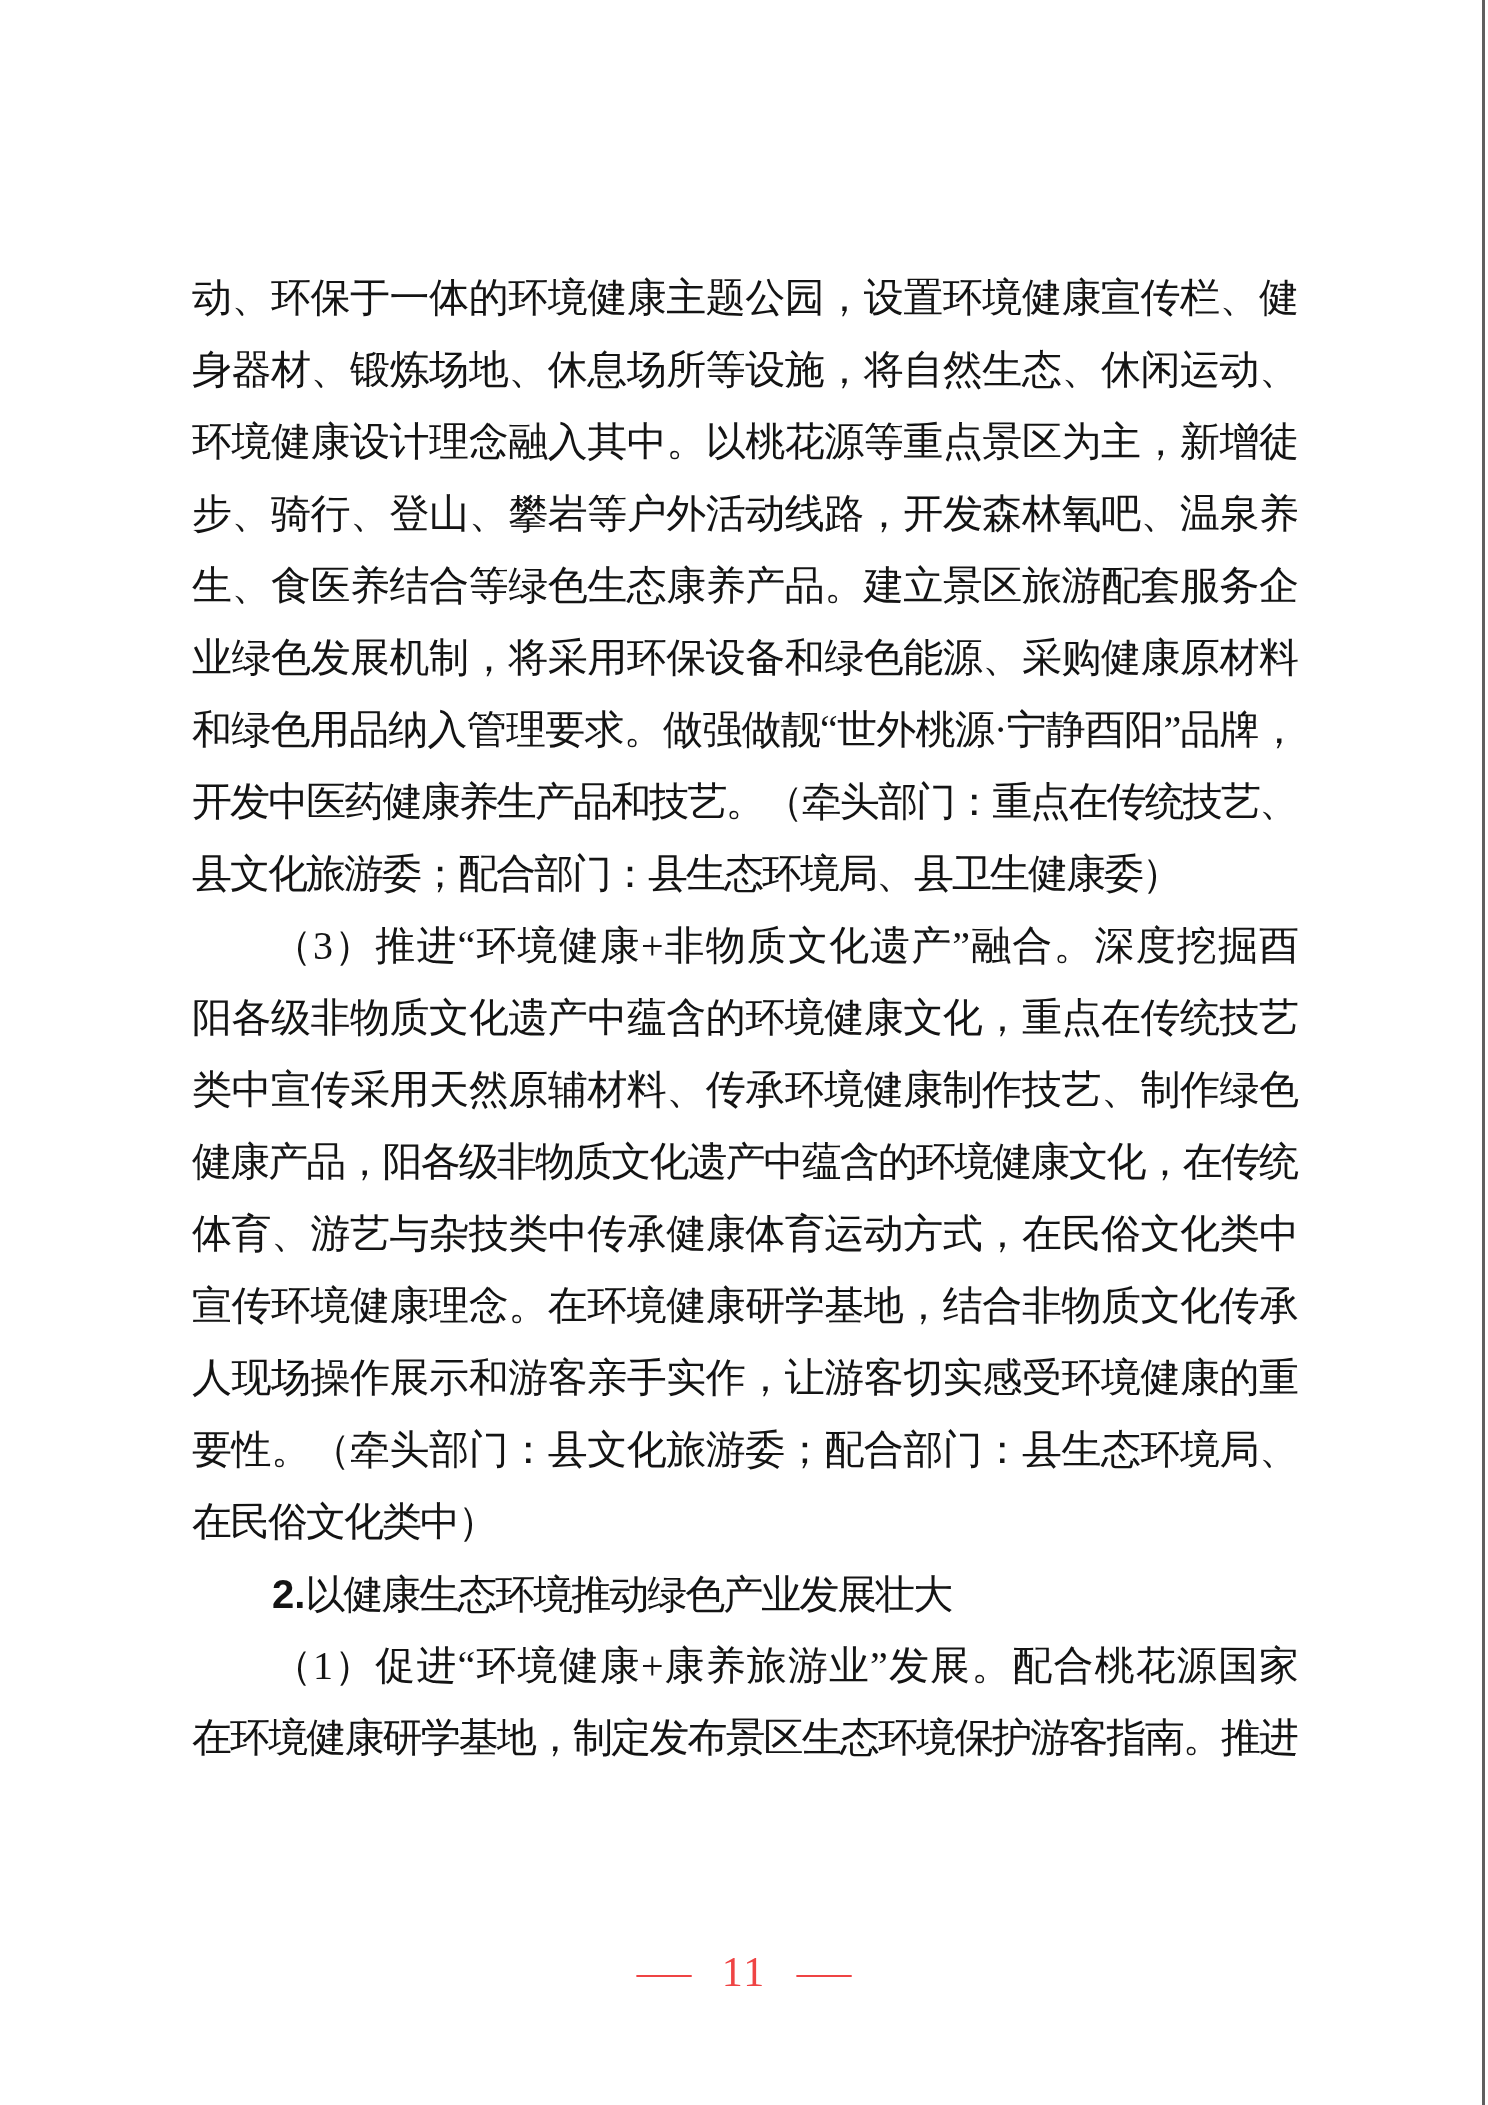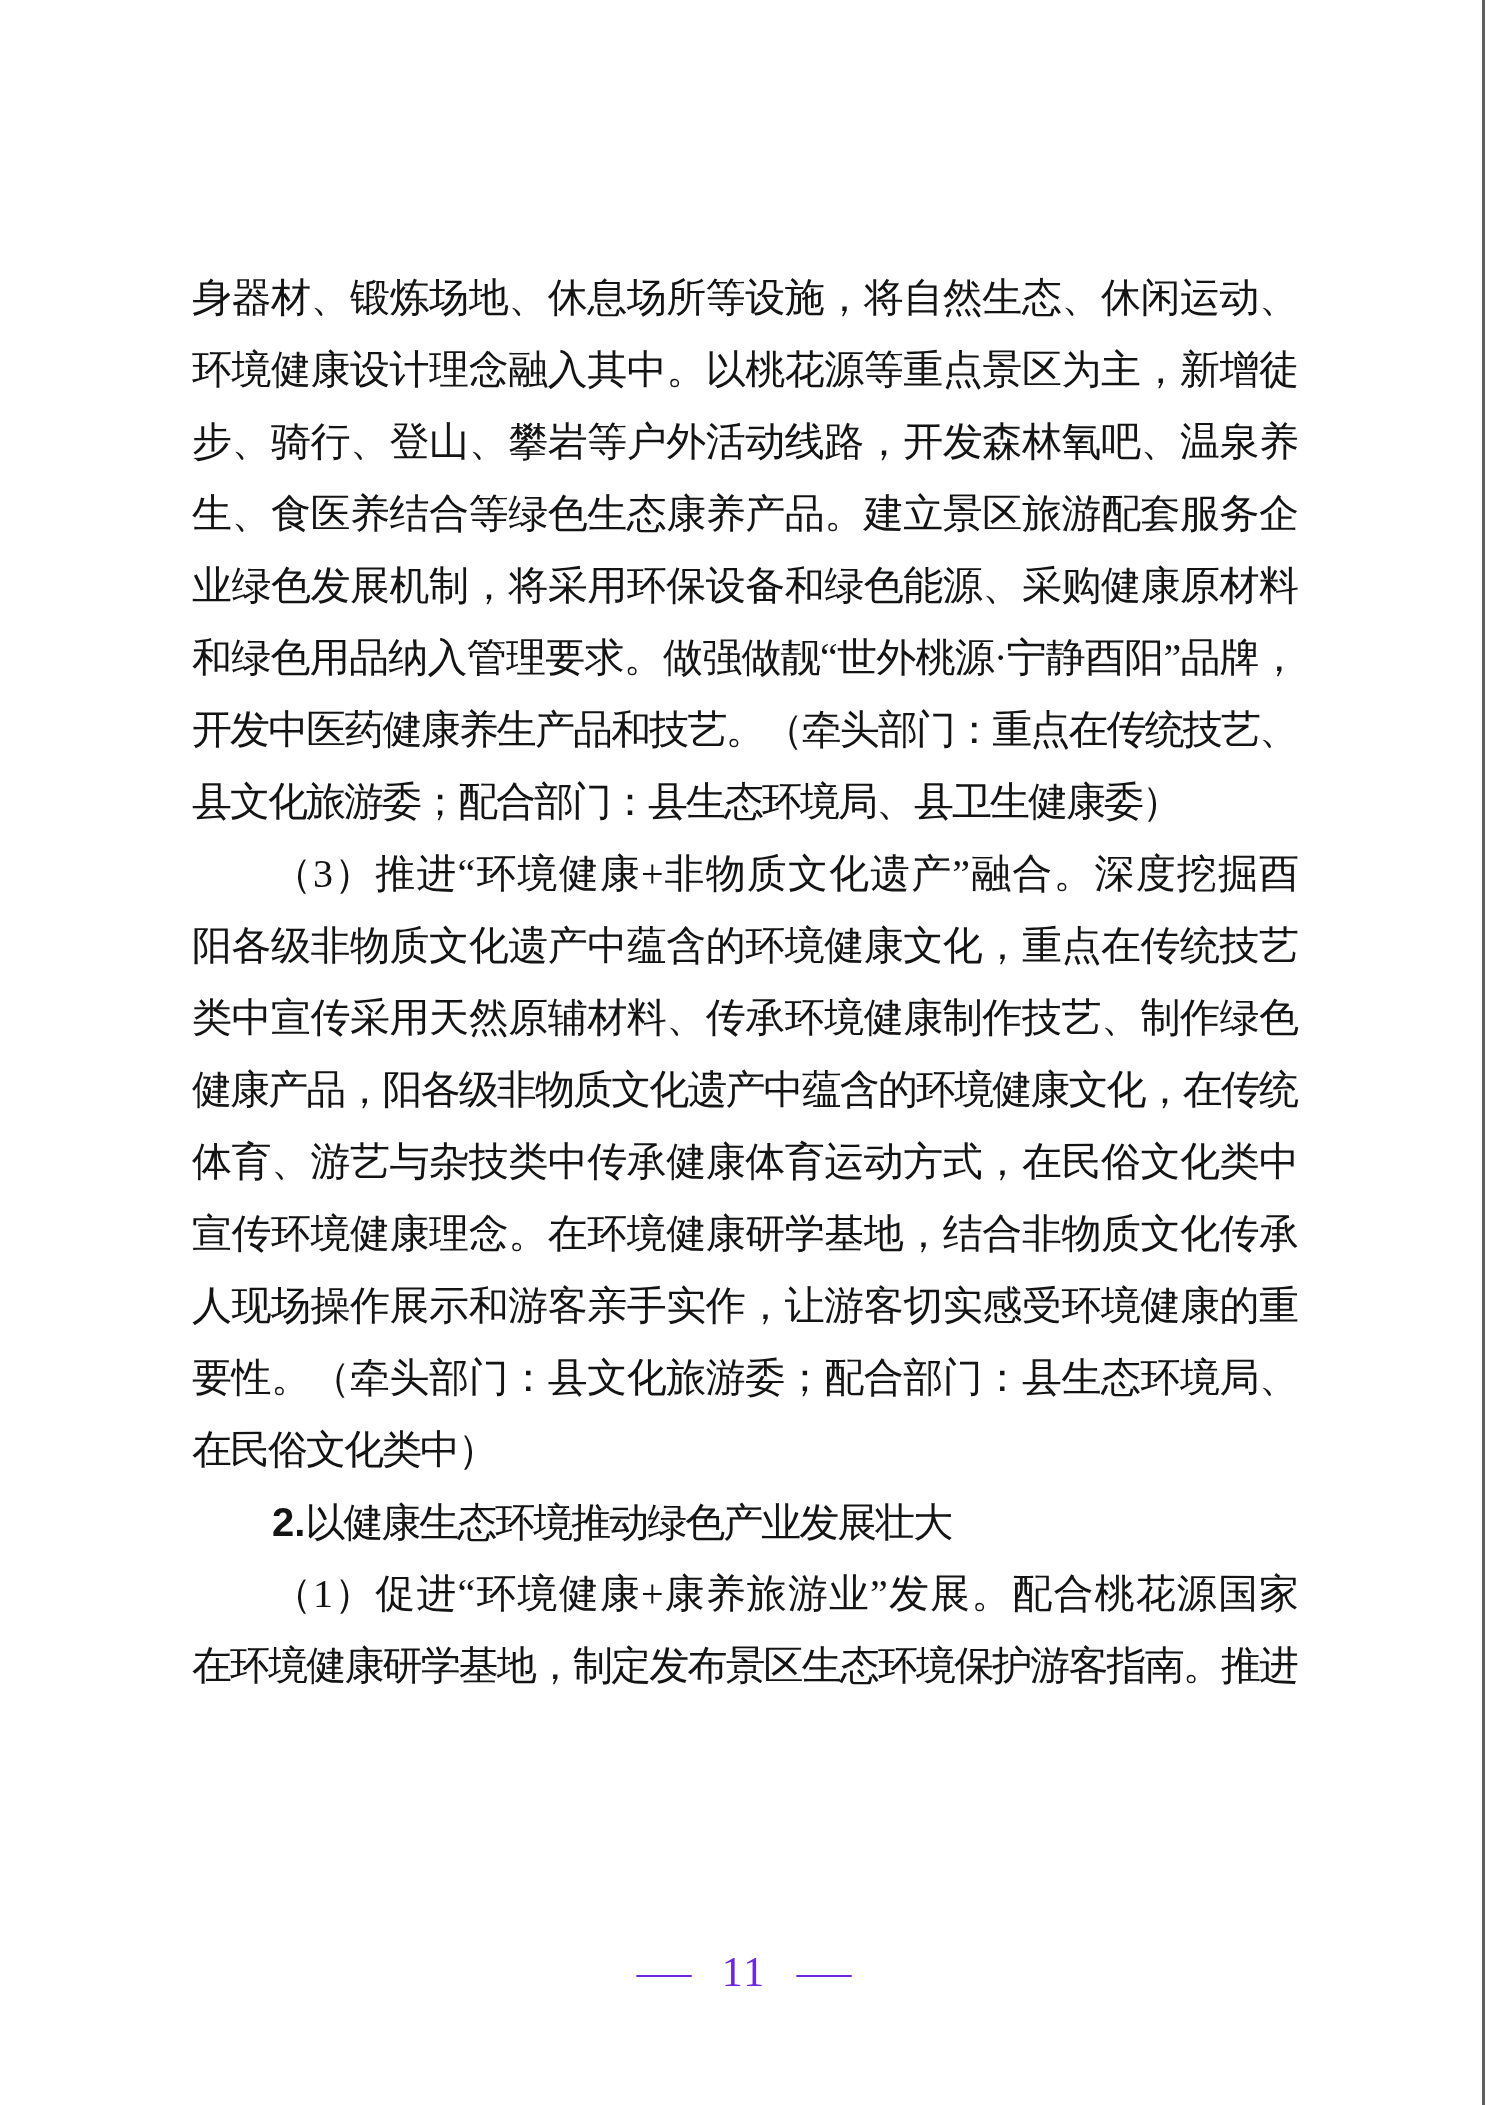--- a/index.html
+++ b/index.html
@@ -55,37 +55,38 @@
   }
   .footer {
     position: absolute;
     left: 0;
     width: 100%;
     top: 1944px;
     height: 56px;
     line-height: 56px;
     text-align: center;
     font-size: 42px;
-    color: #6d28d9;
+    color: #ef4444;
   }
   .footer .dash {
     display: inline-block;
     margin: 0 26px;
     transform: scaleX(1.3);
   }
   .footer .num {
     display: inline-block;
     letter-spacing: 2px;
   }
 </style>
 </head>
 <body>
 
 <div class="page">
   <div class="doc-body">
+      <div class="line fill">动、环保于一体的环境健康主题公园，设置环境健康宣传栏、健</div>
       <div class="line fill">身器材、锻炼场地、休息场所等设施，将自然生态、休闲运动、</div>
       <div class="line fill">环境健康设计理念融入其中。以桃花源等重点景区为主，新增徒</div>
       <div class="line fill">步、骑行、登山、攀岩等户外活动线路，开发森林氧吧、温泉养</div>
       <div class="line fill">生、食医养结合等绿色生态康养产品。建立景区旅游配套服务企</div>
       <div class="line fill">业绿色发展机制，将采用环保设备和绿色能源、采购健康原材料</div>
       <div class="line fill">和绿色用品纳入管理要求。做强做靓“世外桃源·宁静酉阳”品牌，</div>
       <div class="line fill">开发中医药健康养生产品和技艺。（牵头部门：重点在传统技艺、</div>
       <div class="line">县文化旅游委；配合部门：县生态环境局、县卫生健康委）</div>
       <div class="line fill indent">（3）推进“环境健康+非物质文化遗产”融合。深度挖掘酉</div>
       <div class="line fill">阳各级非物质文化遗产中蕴含的环境健康文化，重点在传统技艺</div>

